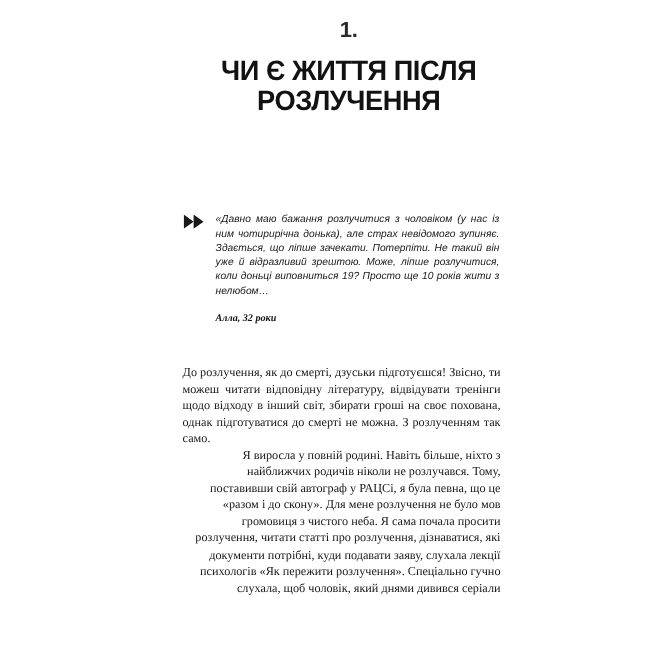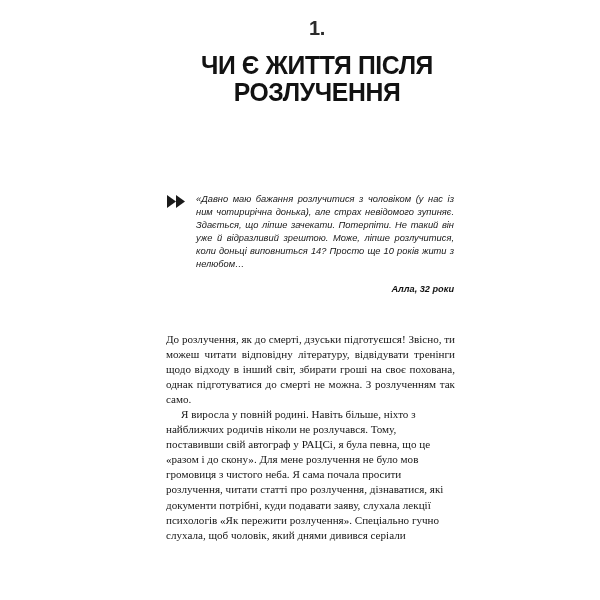--- a/index.html
+++ b/index.html
@@ -76,22 +76,21 @@
     line-height: 13.1px;
     color: #171717;
     text-align: justify;
     letter-spacing: 0.02px;
   }
   .quote-text p {
     margin: 0;
   }
   .quote-attribution {
     margin-top: 11px;
-    text-align: right;
-    font-family: Liberation Sans, sans-serif;
+    font-family: Liberation Serif, serif;
     font-style: italic;
     font-weight: bold;
     font-size: 9.2px;
     line-height: 12px;
     color: #121212;
   }
 
   
   .body-copy {
     position: absolute;
@@ -105,21 +104,21 @@
     text-align: justify;
     text-justify: inter-word;
   }
   .body-copy p {
     margin: 0;
   }
   .body-copy p.indent {
     text-indent: 15px;
   }
   .body-copy p.clipped {
-    text-align: left;
+    text-align: right;
   }
 </style>
 </head>
 <body>
 
 <div class="page">
 
   <div class="chapter-number">1.</div>
 
   <div class="chapter-title">
@@ -130,21 +129,21 @@
   <div class="quote-block">
 
     <span class="quote-marker">
       <svg width="19" height="13" viewBox="0 0 19 13" xmlns="http://www.w3.org/2000/svg">
         <polygon points="0,0 9,6.5 0,13" fill="#1a1a1a"></polygon>
         <polygon points="9,0 18,6.5 9,13" fill="#1a1a1a"></polygon>
       </svg>
     </span>
 
     <div class="quote-text">
-      <p>«Давно маю бажання розлучитися з чоловіком (у нас із ним чотирирічна донька), але страх невідомого зупиняє. Здається, що ліпше зачекати. Потерпіти. Не такий він уже й відразливий зрештою. Може, ліпше розлучитися, коли доньці виповниться 14? Просто ще 10 років жити з нелюбом…</p>
+      <p>«Давно маю бажання розлучитися з чоловіком (у нас із ним чотирирічна донька), але страх невідомого зупиняє. Здається, що ліпше зачекати. Потерпіти. Не такий він уже й відразливий зрештою. Може, ліпше розлучитися, коли доньці виповниться 19? Просто ще 10 років жити з нелюбом…</p>
     </div>
 
     <div class="quote-attribution">Алла, 32 роки</div>
   </div>
 
   <div class="body-copy">
     <p>До розлучення, як до смерті, дзуськи підготуєшся! Звісно, ти можеш читати відповідну літературу, відвідувати тренінги щодо відходу в інший світ, збирати гроші на своє похована, однак підготуватися до смерті не можна. З розлученням так само.</p>
     <p class="indent clipped">Я виросла у повній родині. Навіть більше, ніхто з найближчих родичів ніколи не розлучався. Тому, поставивши свій автограф у РАЦСі, я була певна, що це «разом і до скону». Для мене розлучення не було мов громовиця з чистого неба. Я сама почала просити розлучення, читати статті про розлучення, дізнаватися, які документи потрібні, куди подавати заяву, слухала лекції психологів «Як пережити розлучення». Спеціально гучно слухала, щоб чоловік, який днями дивився серіали</p>
   </div>
 

